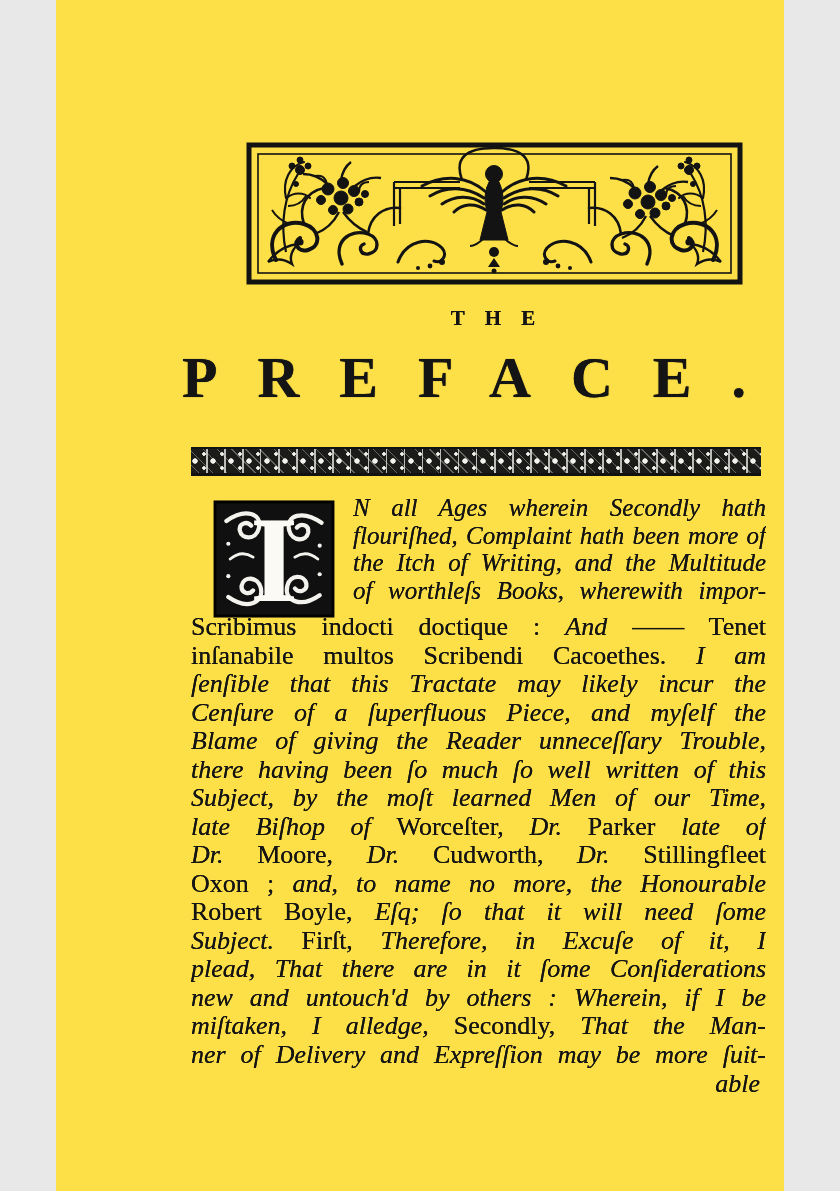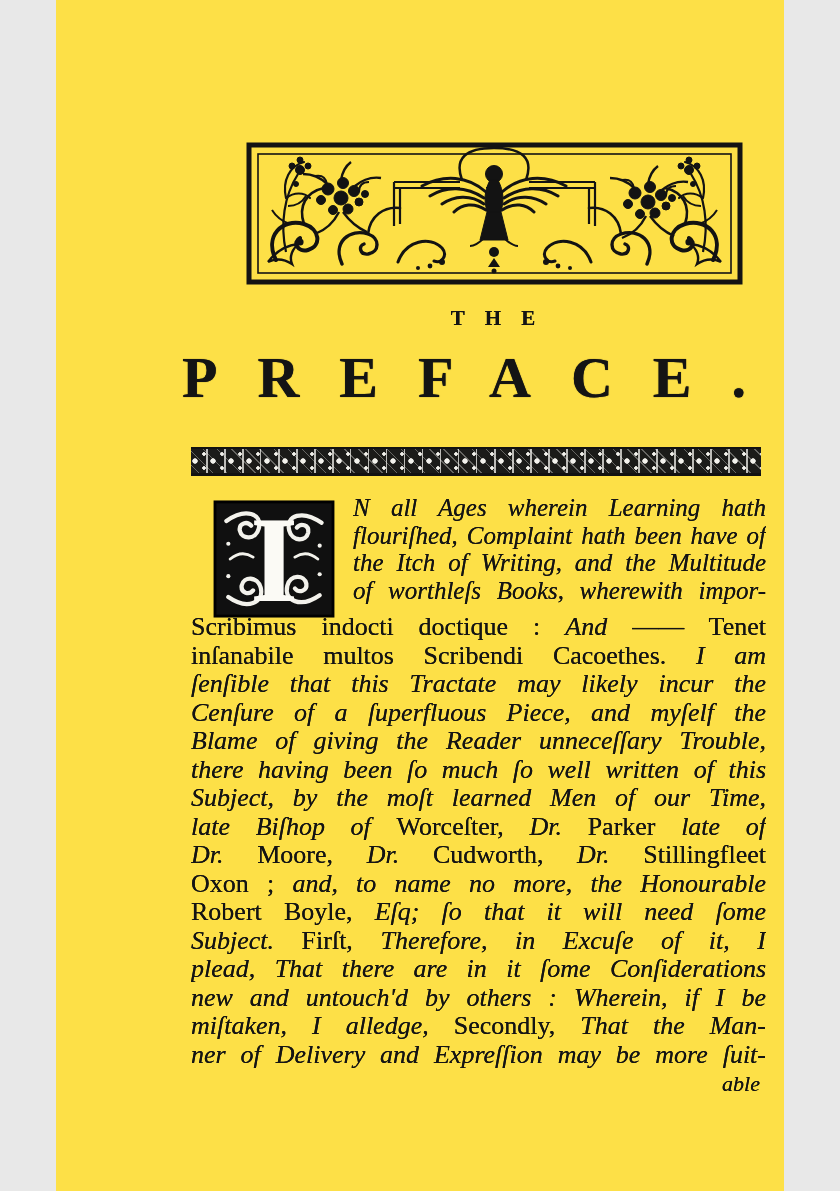--- a/index.html
+++ b/index.html
@@ -38,21 +38,21 @@
     text-align:justify;text-align-last:justify;
     text-shadow:0 0 .5px currentColor;
     overflow:hidden;
   }
   .opening .line{font-size:25px;line-height:27.5px;height:27.5px;}
   .rest{margin-top:9px;}
   .rest .line{font-size:26px;line-height:28.5px;height:28.5px;}
   .it{font-style:italic;}
   .ro{font-style:normal;}
   .catchword{
-    font-family:"Liberation Serif",serif;font-style:italic;font-size:22px;
+    font-family:"Liberation Serif",serif;font-style:italic;font-size:26px;
     line-height:29px;height:29px;text-align:right;text-align-last:right;
     padding-right:6px;text-shadow:0 0 .5px currentColor;
   }
 </style>
 </head>
 <body>
 
 <div class="page">
 
   <svg class="headpiece" viewBox="0 0 497 147" aria-hidden="true">
@@ -159,22 +159,22 @@
       <g fill="#f3f2ec">
         <circle cx="16" cy="46" r="2.2"></circle>
           <circle cx="16" cy="80" r="2.2"></circle>
         <circle cx="112" cy="48" r="2.2"></circle>
           <circle cx="112" cy="78" r="2.2"></circle>
       </g>
       <text x="64" y="106" text-anchor="middle" font-family="Liberation Serif, serif" font-size="130" font-weight="bold" fill="#fbfaf5">I</text>
     </svg>
 
     <div class="opening">
-        <div class="line"><span class="it">N all Ages wherein Learning hath</span></div>
-        <div class="line"><span class="it">flouriſhed, Complaint hath been have of</span></div>
+        <div class="line"><span class="it">N all Ages wherein Secondly hath</span></div>
+        <div class="line"><span class="it">flouriſhed, Complaint hath been more of</span></div>
         <div class="line"><span class="it">the Itch of Writing, and the Multitude</span></div>
         <div class="line"><span class="it">of worthleſs Books, wherewith impor-</span></div>
       </div>
     <div class="rest">
         <div class="line"><span class="ro">Scribimus indocti doctique : </span><span class="it">And </span><span class="ro">—— Tenet</span></div>
         <div class="line"><span class="ro">inſanabile multos Scribendi Cacoethes. </span><span class="it">I am</span></div>
         <div class="line"><span class="it">ſenſible that this Tractate may likely incur the</span></div>
         <div class="line"><span class="it">Cenſure of a ſuperfluous Piece, and myſelf the</span></div>
         <div class="line"><span class="it">Blame of giving the Reader unneceſſary Trouble,</span></div>
         <div class="line"><span class="it">there having been ſo much ſo well written of this</span></div>

